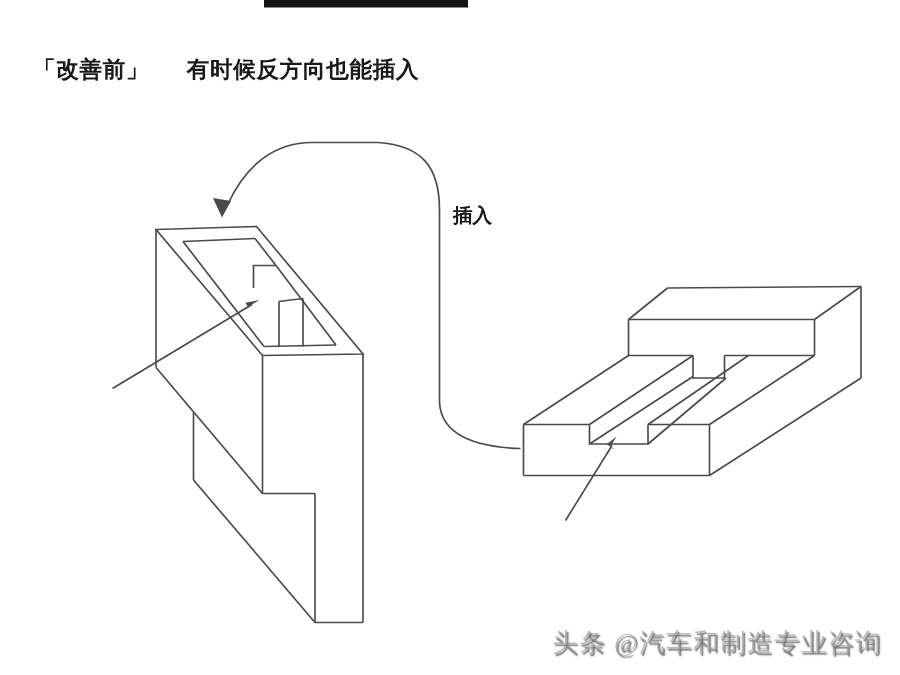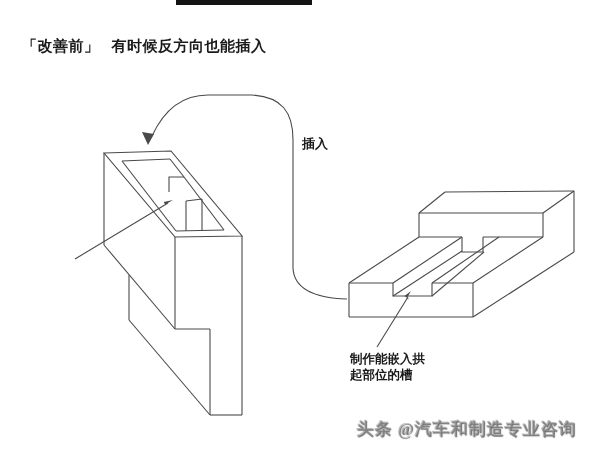--- a/index.html
+++ b/index.html
@@ -4,30 +4,30 @@
 <style>
   html,body{margin:0;padding:0;background:#fff;}
   .canvas{
     position:relative;width:600px;height:450px;background:#fff;overflow:hidden;
     font-family:"Liberation Serif","DejaVu Serif",serif;color:var(--text,#1a1a1a);
   }
   .top-bar{position:absolute;left:176px;top:0;width:136px;height:5px;background:var(--top-bar,#141414);}
   .hline{position:absolute;font-weight:bold;font-size:15px;letter-spacing:.5px;white-space:nowrap;}
   .hline-1{left:22px;top:37px;}
   .hline-2{left:22px;top:88px;}
-  .hline .note{margin-left:12px;}
+  .hline .note{margin-left:25px;}
   svg.diagram{position:absolute;left:0;top:0;width:600px;height:450px;}
   svg.diagram path, svg.diagram line{stroke:var(--line,#4a4a4a);stroke-width:1.1;fill:none;}
   svg.diagram polygon{fill:var(--line,#4a4a4a);stroke:none;}
   .callout{position:absolute;font-weight:bold;font-size:12.5px;line-height:16px;white-space:nowrap;}
   .callout-bump{left:32px;top:266px;}
   .callout-groove{left:350px;top:351px;}
   .arrow-label{position:absolute;left:302px;top:135px;font-weight:bold;font-size:13px;white-space:nowrap;}
   .watermark{
-    position:absolute;right:24px;top:417px;font-size:17px;font-weight:bold;letter-spacing:1px;
+    position:absolute;right:12px;top:417px;font-size:17px;font-weight:normal;letter-spacing:1px;
     color:var(--watermark,rgba(150,150,150,.6));white-space:nowrap;
     text-shadow:1px 1px 1px rgba(80,80,80,.85),-1px -1px 1px rgba(255,255,255,.95);
   }
 </style>
 </head>
 <body>
 
 <div class="canvas">
 
   <div class="top-bar"></div>
@@ -110,20 +110,16 @@
 
     <g>
       <path d="M377,347 L408,297"></path>
       <polygon points="411,291 406.6,298.4 409.6,299.5 404.5,296.1"></polygon>
     </g>
   </svg>
 
   <div class="arrow-label">插入</div>
 
 
-  <div class="callout callout-groove">
-    <div>制作能嵌入拱</div>
-    <div>起部位的槽</div>
-  </div>
 
   <div class="watermark">头条 @汽车和制造专业咨询</div>
 
 </div>
 
 </body></html>

